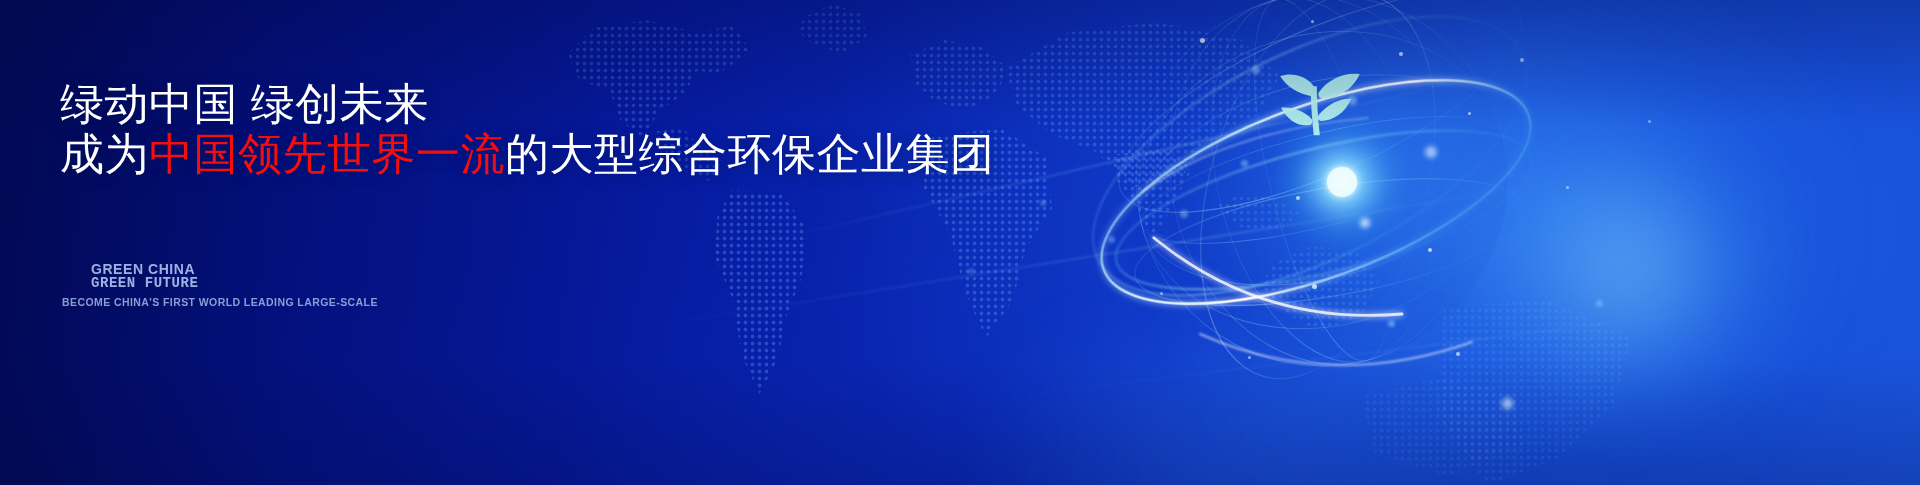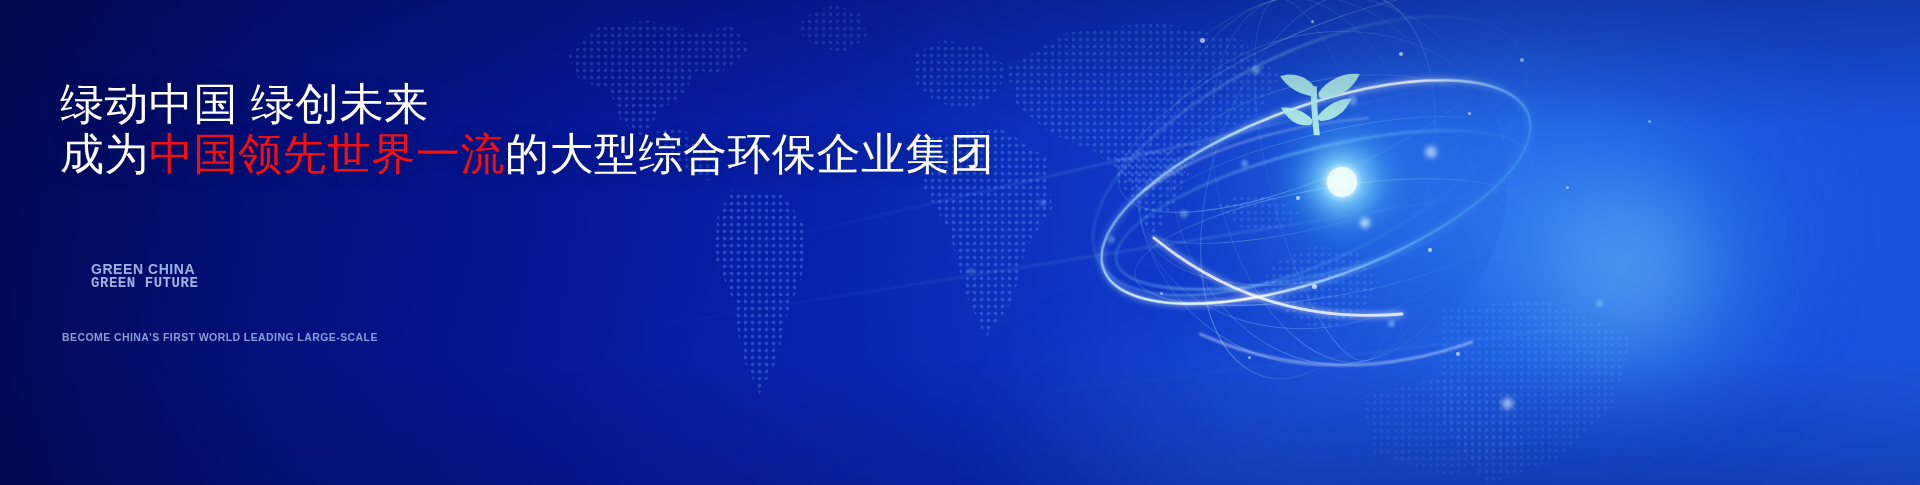--- a/index.html
+++ b/index.html
@@ -107,21 +107,21 @@
 
   .subline {
     position:absolute; left:2px;
     color:rgba(163,190,238,.82);
     font-size:10.5px;
     font-weight:bold;
     letter-spacing:.42px;
     line-height:13.5px;
     white-space:nowrap;
   }
-  #subline-1 { top:331px;text-align:right; }
+  #subline-1 { top:296px;text-align:right; }
   #subline-2 { top:326px; }
 
   
   .vignette {
     position:absolute; inset:0; pointer-events:none;
     background:linear-gradient(90deg, rgba(0,4,50,.42) 0%, rgba(0,4,50,.12) 14%, rgba(0,0,0,0) 34%);
   }
   .vignette-b {
     position:absolute; inset:0; pointer-events:none;
     background:linear-gradient(0deg, rgba(0,6,60,.22) 0%, rgba(0,0,0,0) 26%, rgba(0,0,0,0) 74%, rgba(0,8,70,.30) 100%);

